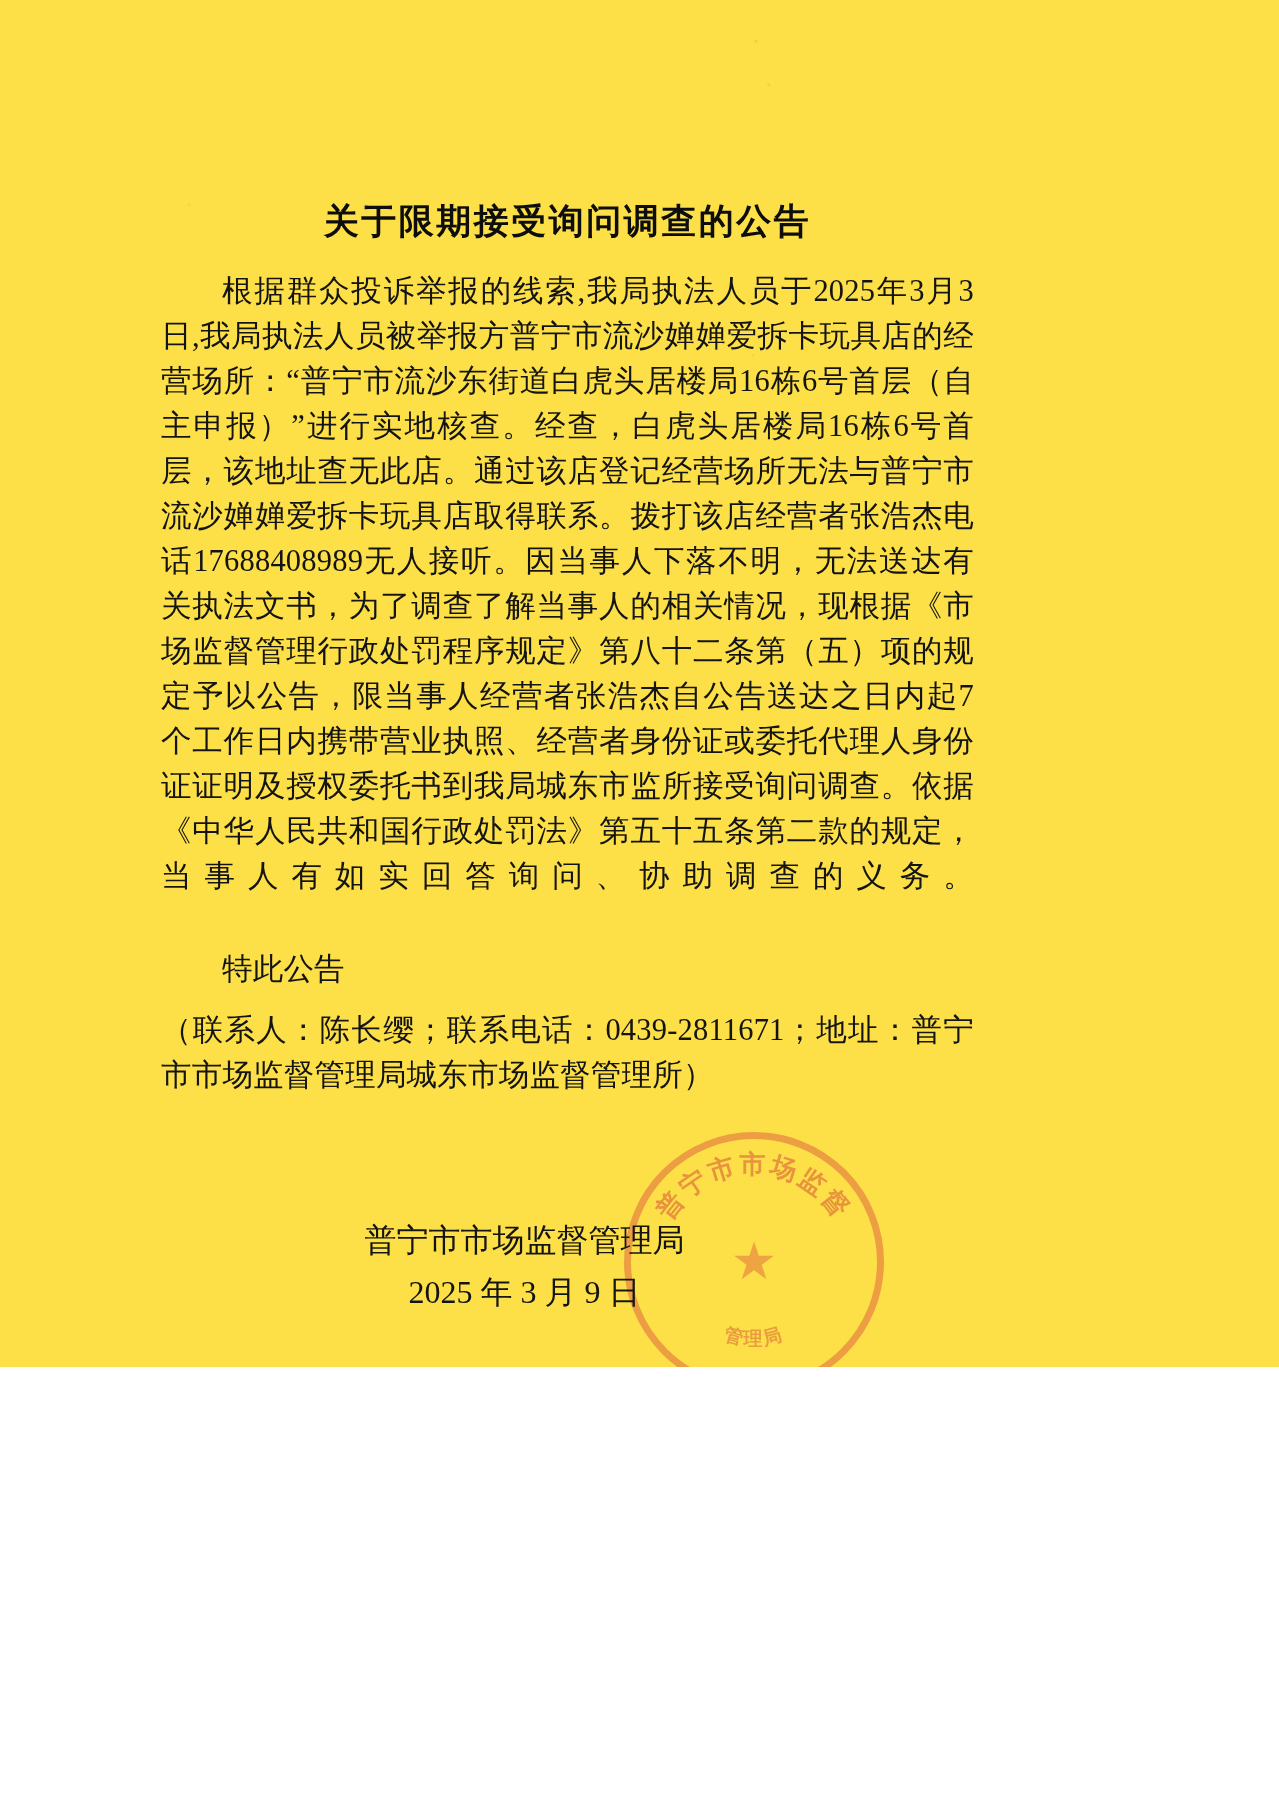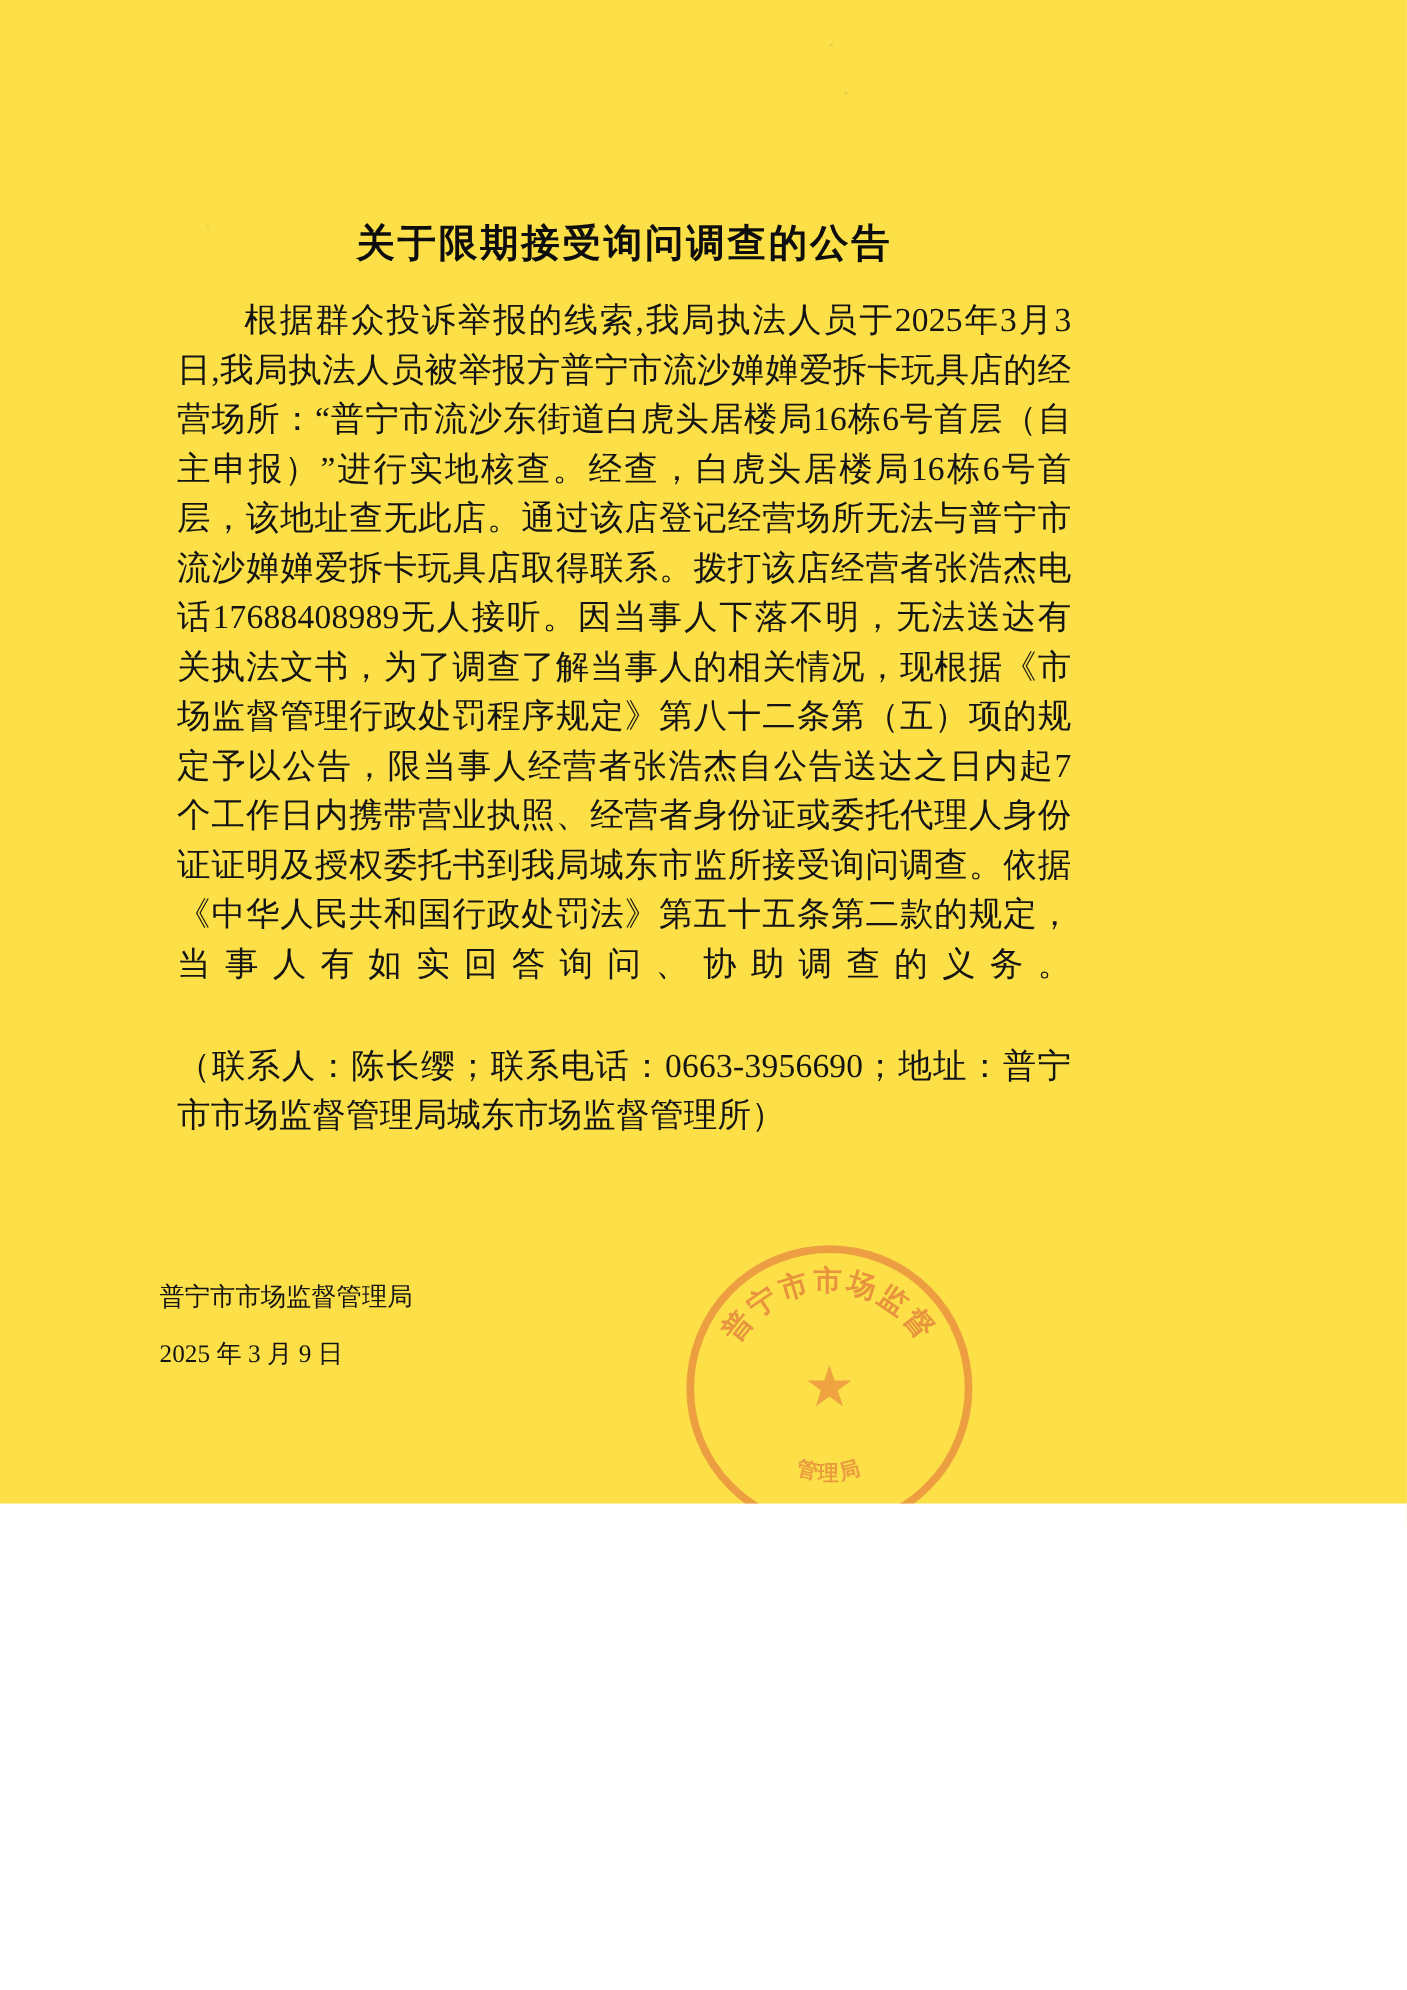--- a/index.html
+++ b/index.html
@@ -58,23 +58,23 @@
     margin:16px;
     text-indent:2em;
     text-align:justify;
   }
   .para.justify-all{ text-align-last:justify; }
   .para + .para{ margin-top:2px; }
   .para.noindent{ text-indent:0; }
   .spacer-sm{height:8px;}
   .sign-block{
     margin-top:116px;
-    text-align:left;
+    text-align:center;
     padding-right:86px;
-    font-size:23px;
+    font-size:32px;
     line-height:52px;
     color:#141414;
     position:relative;
     z-index:3;
   }
   .sign-line{white-space:nowrap;}
   .seal{
     position:absolute;
     left:624px;
     top:1132px;
@@ -131,22 +131,23 @@
 
     <div class="body-block">
 
       <p class="para justify-all">根据群众投诉举报的线索,我局执法人员于2025年3月3日,我局执法人员被举报方普宁市流沙婵婵爱拆卡玩具店的经营场所：“普宁市流沙东街道白虎头居楼局16栋6号首层（自主申报）”进行实地核查。经查，白虎头居楼局16栋6号首层，该地址查无此店。通过该店登记经营场所无法与普宁市流沙婵婵爱拆卡玩具店取得联系。拨打该店经营者张浩杰电话17688408989无人接听。因当事人下落不明，无法送达有关执法文书，为了调查了解当事人的相关情况，现根据《市场监督管理行政处罚程序规定》第八十二条第（五）项的规定予以公告，限当事人经营者张浩杰自公告送达之日内起7个工作日内携带营业执照、经营者身份证或委托代理人身份证证明及授权委托书到我局城东市监所接受询问调查。依据《中华人民共和国行政处罚法》第五十五条第二款的规定，当事人有如实回答询问、协助调查的义务。</p>
 
       <div class="spacer-sm"></div>
 
 
       <div class="spacer-sm"></div>
 
+      <p class="para">特此公告</p>
 
-      <p class="para noindent">（联系人：陈长缨；联系电话：0663-3956690；地址：普宁市市场监督管理局城东市场监督管理所）</p>
+      <p class="para noindent">（联系人：陈长缨；联系电话：0439-2811671；地址：普宁市市场监督管理局城东市场监督管理所）</p>
 
     </div>
 
     <div class="sign-block">
       <div class="sign-line">普宁市市场监督管理局</div>
       <div class="sign-line">2025 年 3 月 9 日</div>
     </div>
 
   </div>
 

